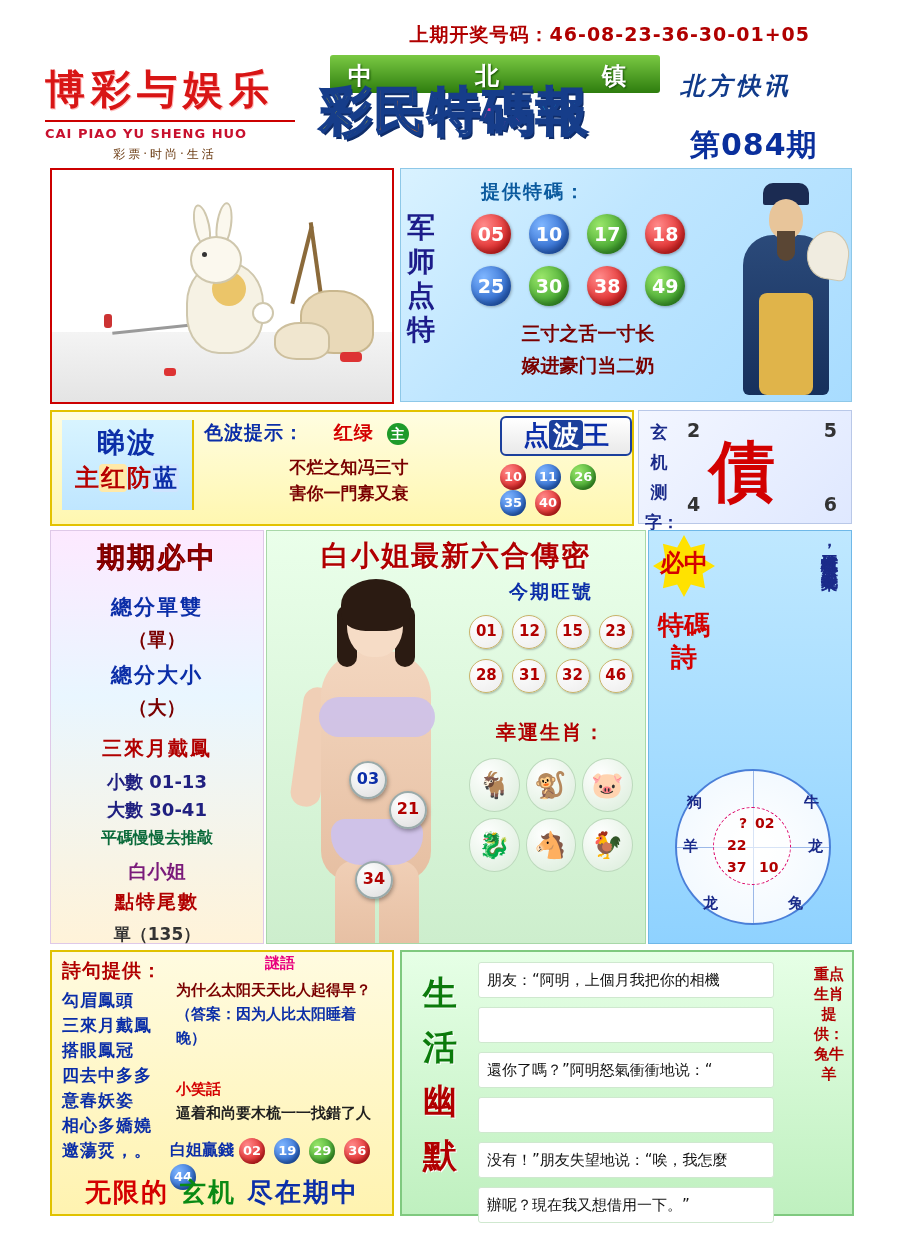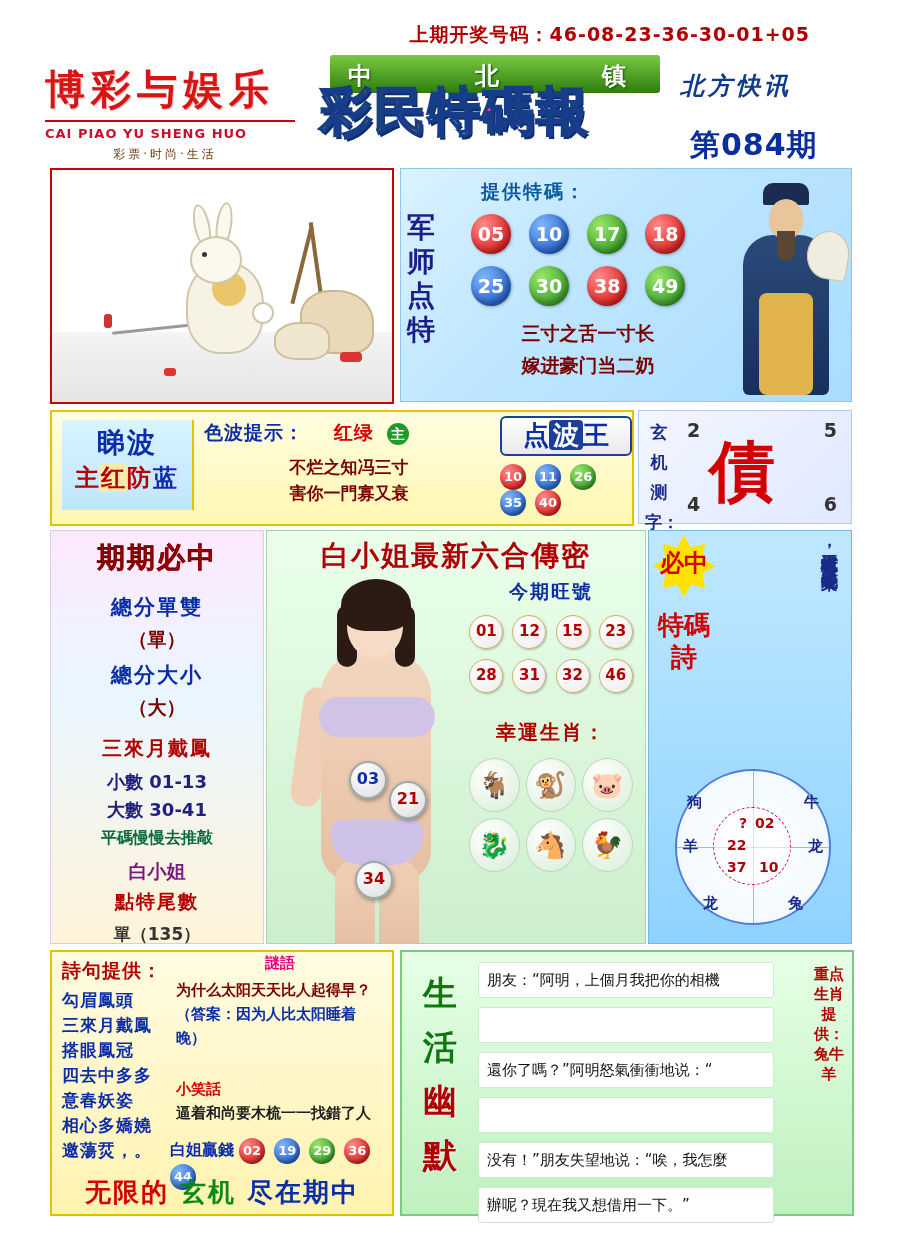--- a/index.html
+++ b/index.html
@@ -241,21 +241,21 @@
   .md-leg1{position:absolute;left:44px;top:282px;width:40px;height:126px;background:linear-gradient(#f0cfb6,#e2b89a);border-radius:18px;}
   .md-leg2{position:absolute;left:88px;top:282px;width:40px;height:126px;background:linear-gradient(#f0cfb6,#e2b89a);border-radius:18px;}
   .md-arm{position:absolute;left:6px;top:108px;width:30px;height:120px;background:#f0cfb6;border-radius:14px;transform:rotate(8deg);}
   .bai .nball{
     position:absolute;width:34px;height:34px;border-radius:50%;
     background:radial-gradient(circle at 32% 28%,#ffffff,#dcdcdc);
     border:2px solid #9aa;color:#0b2ea8;font-size:16px;font-weight:bold;
     text-align:center;line-height:32px;box-shadow:1px 2px 4px rgba(0,0,0,.35);
   }
   .bai .nb1{left:82px;top:230px;}
-  .bai .nb2{left:122px;top:250px;color:#b10000;}
+  .bai .nb2{left:122px;top:260px;color:#b10000;}
   .bai .nb3{left:88px;top:330px;color:#b10000;}
   .bai .rightcol{position:absolute;left:196px;top:48px;width:176px;}
   .bai .sub1{text-align:center;font-size:19px;font-weight:bold;color:#0b2ea8;letter-spacing:2px;}
   .bai .numrow{margin-top:10px;text-align:center;}
   .bai .numrow .n{
     display:inline-block;width:32px;height:32px;border-radius:50%;
     background:radial-gradient(circle at 32% 28%,#fff,#ececec);
     border:1px solid #c9b36a;color:#b10000;font-size:15px;font-weight:bold;
     line-height:30px;margin:0 2px;box-shadow:1px 1px 2px rgba(0,0,0,.25);
   }

